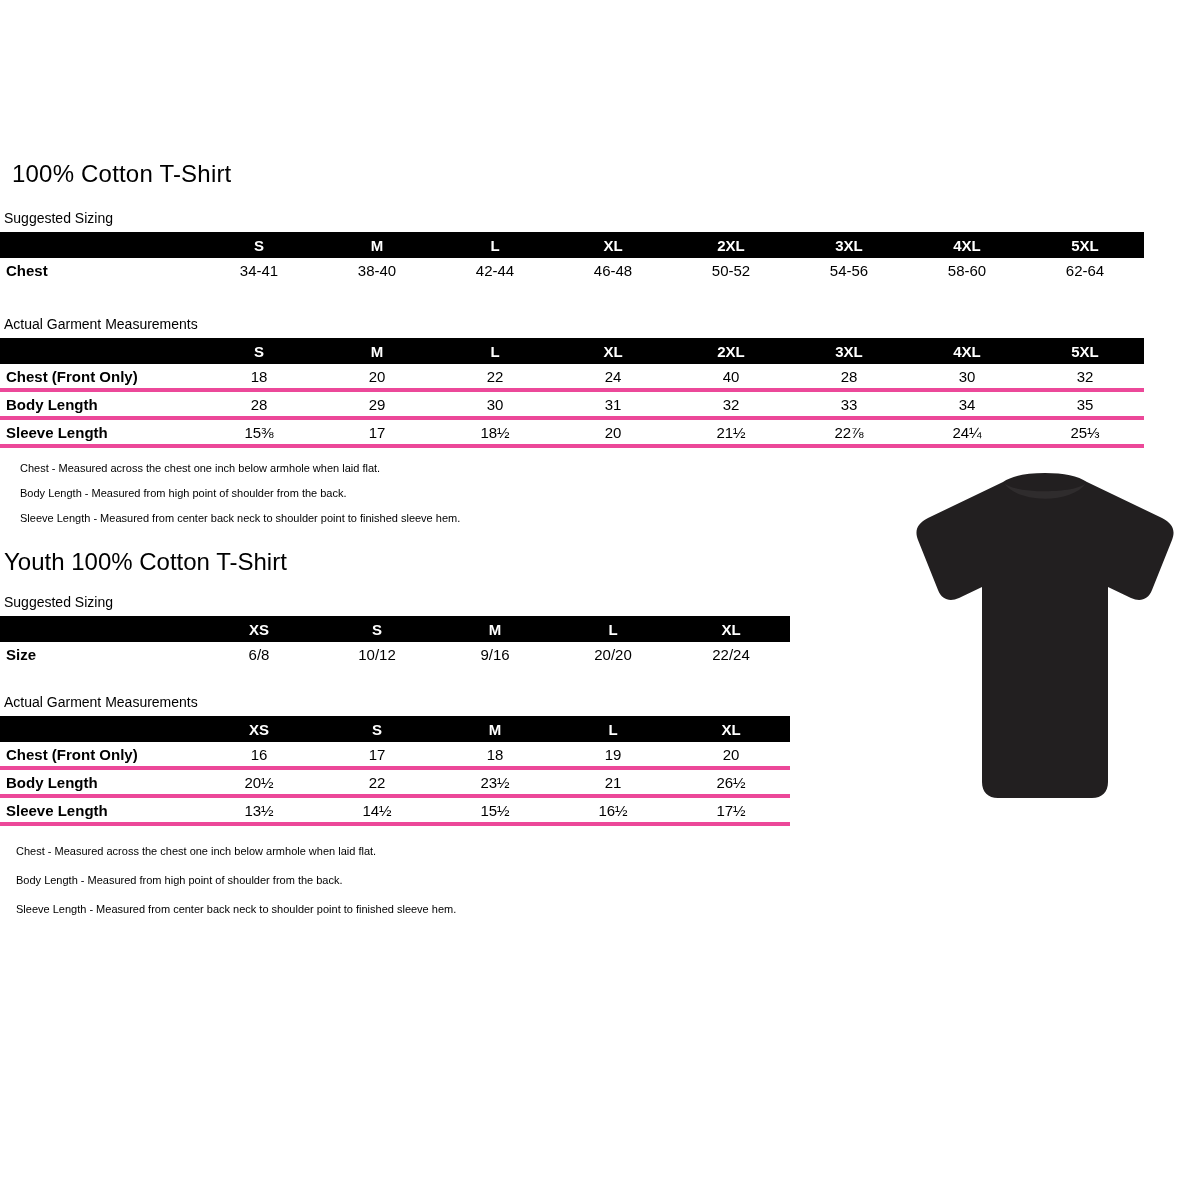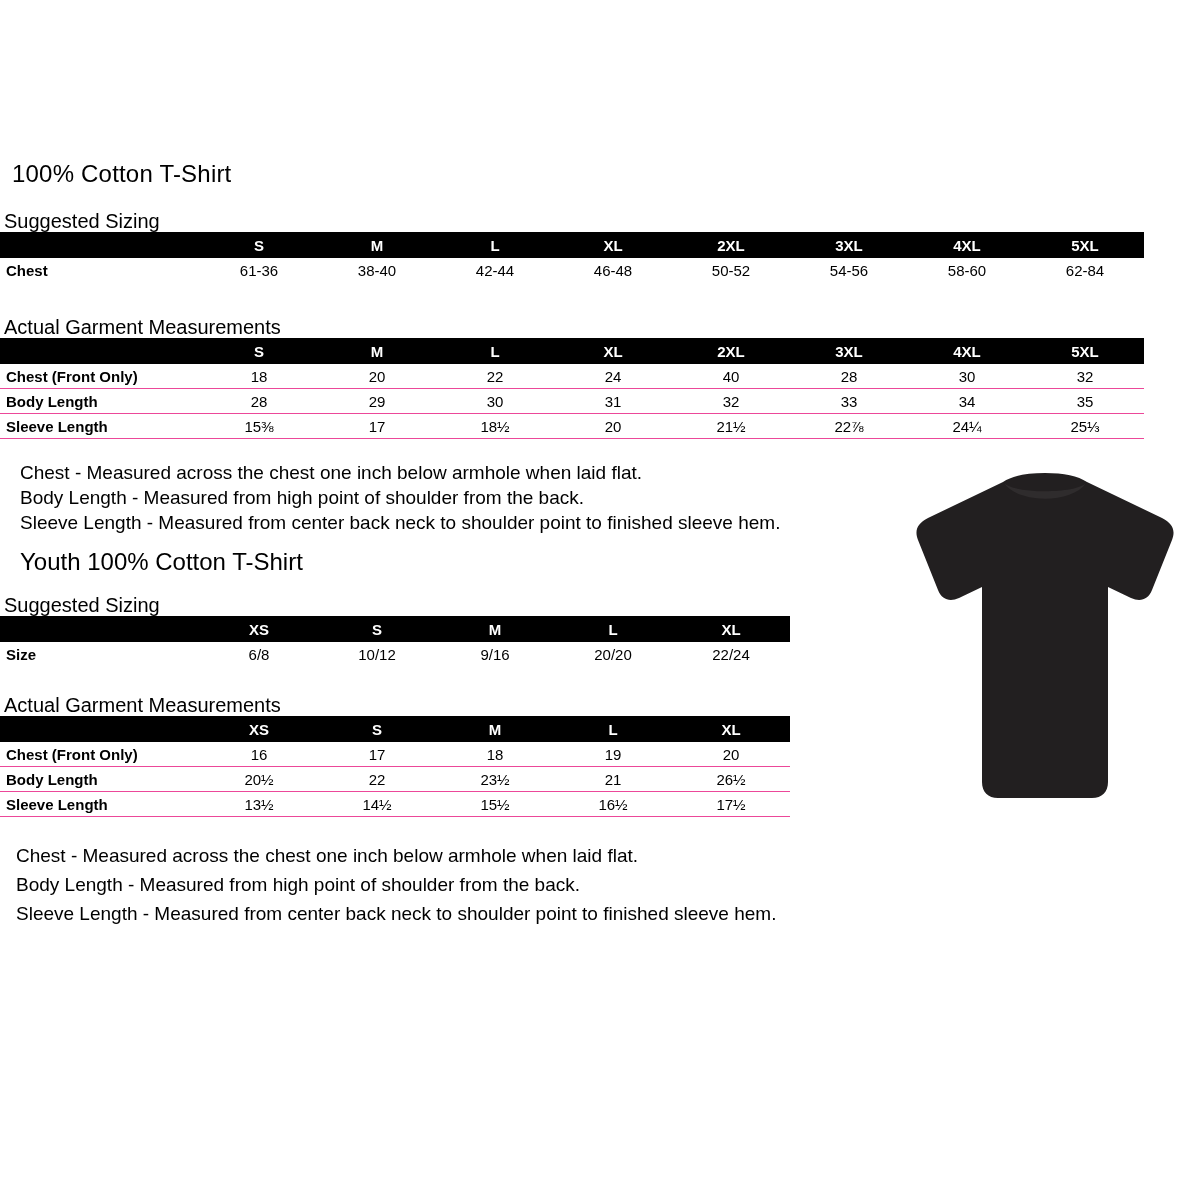--- a/index.html
+++ b/index.html
@@ -55,21 +55,21 @@
     color: #ffffff;
     font-size: 25px;
     font-weight: bold;
     letter-spacing: 2.5px;
     font-family: "DejaVu Sans", sans-serif;
   }
 
   
   .sublabel {
     position: absolute;
-    font-size: 20px;
+    font-size: 14px;
     font-weight: 400;
     white-space: nowrap;
   }
 
   
   table.chart {
     position: absolute;
     border-collapse: collapse;
     table-layout: fixed;
   }
@@ -95,34 +95,34 @@
   table.chart td.rowlabel {
     text-align: left;
     padding-left: 6px;
     font-weight: bold;
     font-size: 15px;
   }
   table.chart.suggested td.rowlabel {
     font-weight: bold;
   }
   table.chart tbody tr.ruled td {
-    border-bottom: 1px solid #ec4899;
+    border-bottom: 4px solid #ec4899;
   }
 
   
   .note {
     position: absolute;
-    font-size: 19px;
+    font-size: 11px;
     white-space: nowrap;
   }
 
   
   .youth-title {
     position: absolute;
-    left: 20px;
+    left: 4px;
     top: 548px;
     font-size: 24px;
     font-weight: 400;
     white-space: nowrap;
   }
 
   
   .shirt {
     position: absolute;
     left: 900px;
@@ -163,28 +163,28 @@
         <th>XL</th>
         <th>2XL</th>
         <th>3XL</th>
         <th>4XL</th>
         <th>5XL</th>
       </tr>
     </thead>
     <tbody>
       <tr>
         <td class="rowlabel">Chest</td>
-        <td>61-36</td>
+        <td>34-41</td>
         <td>38-40</td>
         <td>42-44</td>
         <td>46-48</td>
         <td>50-52</td>
         <td>54-56</td>
         <td>58-60</td>
-        <td>62-84</td>
+        <td>62-64</td>
       </tr>
     </tbody>
   </table>
 
   <div class="sublabel" style="left:4px; top:316px;">Actual Garment Measurements</div>
 
   <table class="chart" id="adult-actual" style="left:0px; top:338px; width:1144px;">
     <colgroup>
       <col style="width:200px">
       <col style="width:118px">

